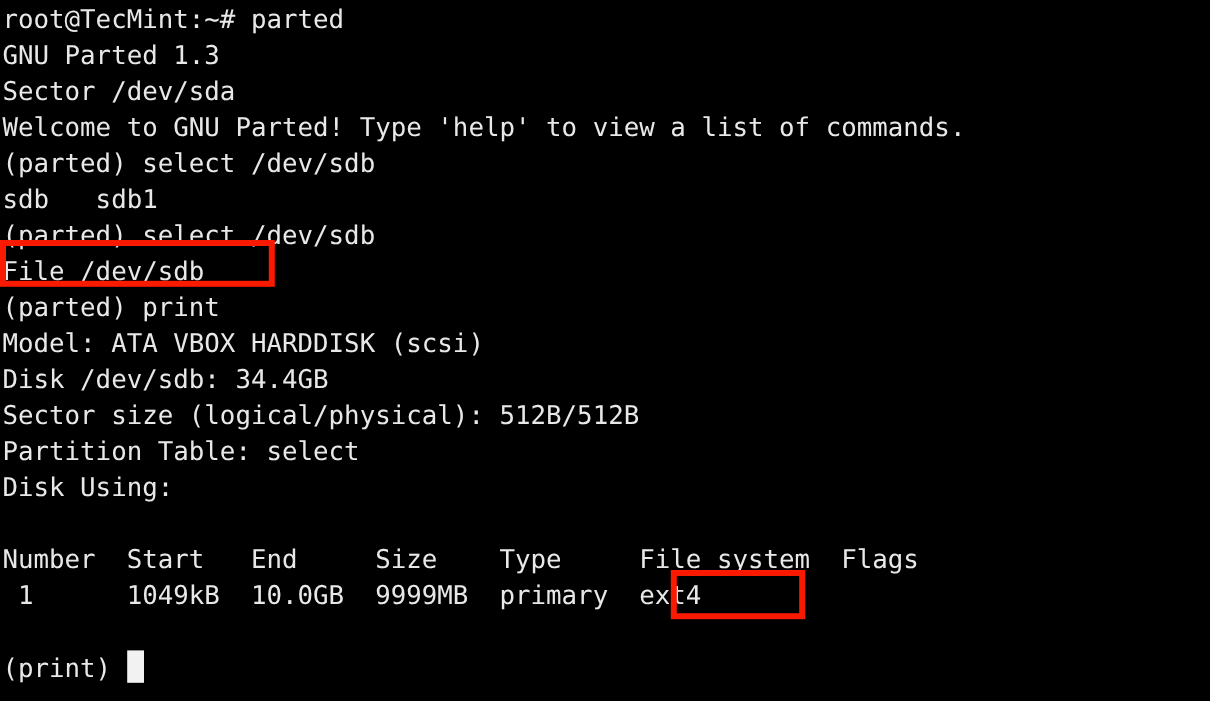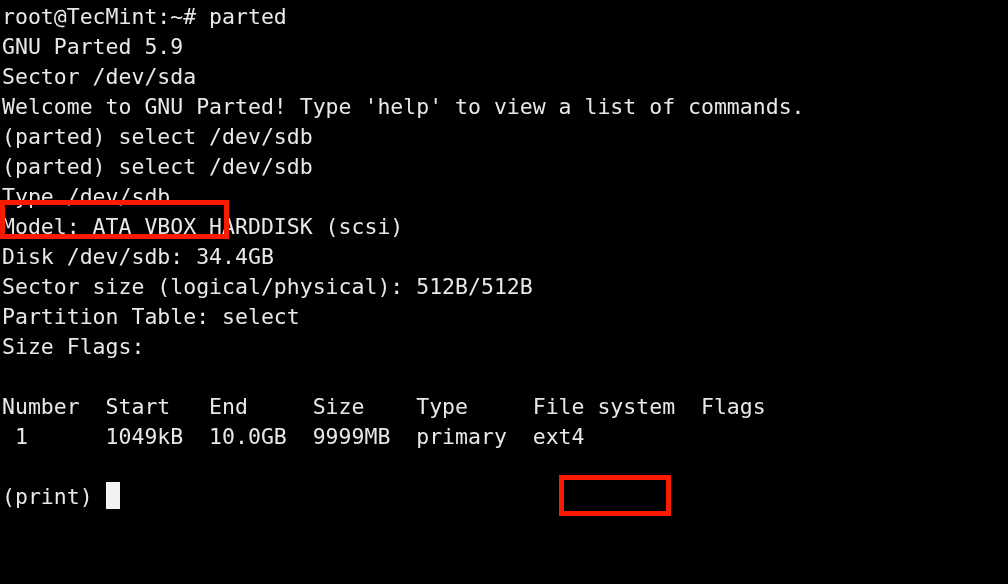--- a/index.html
+++ b/index.html
@@ -52,43 +52,45 @@
   }
 </style>
 </head>
 <body>
 
 <div id="terminal" style="background: rgb(0, 0, 0); color: rgb(232, 232, 232); padding-left: 23px;">
   <div id="screen">
 
     <div class="line">root@TecMint:~# parted</div>
 
-    <div class="line">GNU Parted 5.9</div>
+    <div class="line">GNU Parted 1.3</div>
 
     <div class="line">Sector /dev/sda</div>
 
     <div class="line">Welcome to GNU Parted! Type 'help' to view a list of commands.</div>
 
     <div class="line">(parted) select /dev/sdb</div>
 
+    <div class="line">sdb   sdb1</div>
 
     <div class="line">(parted) select /dev/sdb</div>
 
-    <div class="line">Type /dev/sdb</div>
+    <div class="line">File /dev/sdb</div>
 
+    <div class="line">(parted) print</div>
 
     <div class="line">Model: ATA VBOX HARDDISK (scsi)</div>
 
     <div class="line">Disk /dev/sdb: 34.4GB</div>
 
     <div class="line">Sector size (logical/physical): 512B/512B</div>
 
     <div class="line">Partition Table: select</div>
 
-    <div class="line">Size Flags:</div>
+    <div class="line">Disk Using:</div>
 
     <div class="line blank"></div>
 
     <div class="line">Number  Start   End     Size    Type     File system  Flags</div>
 
     <div class="line"> 1      1049kB  10.0GB  9999MB  primary  ext4</div>
 
     <div class="line blank"></div>
 
     <div class="line"><span>(print) </span><span class="cursor"></span></div>

